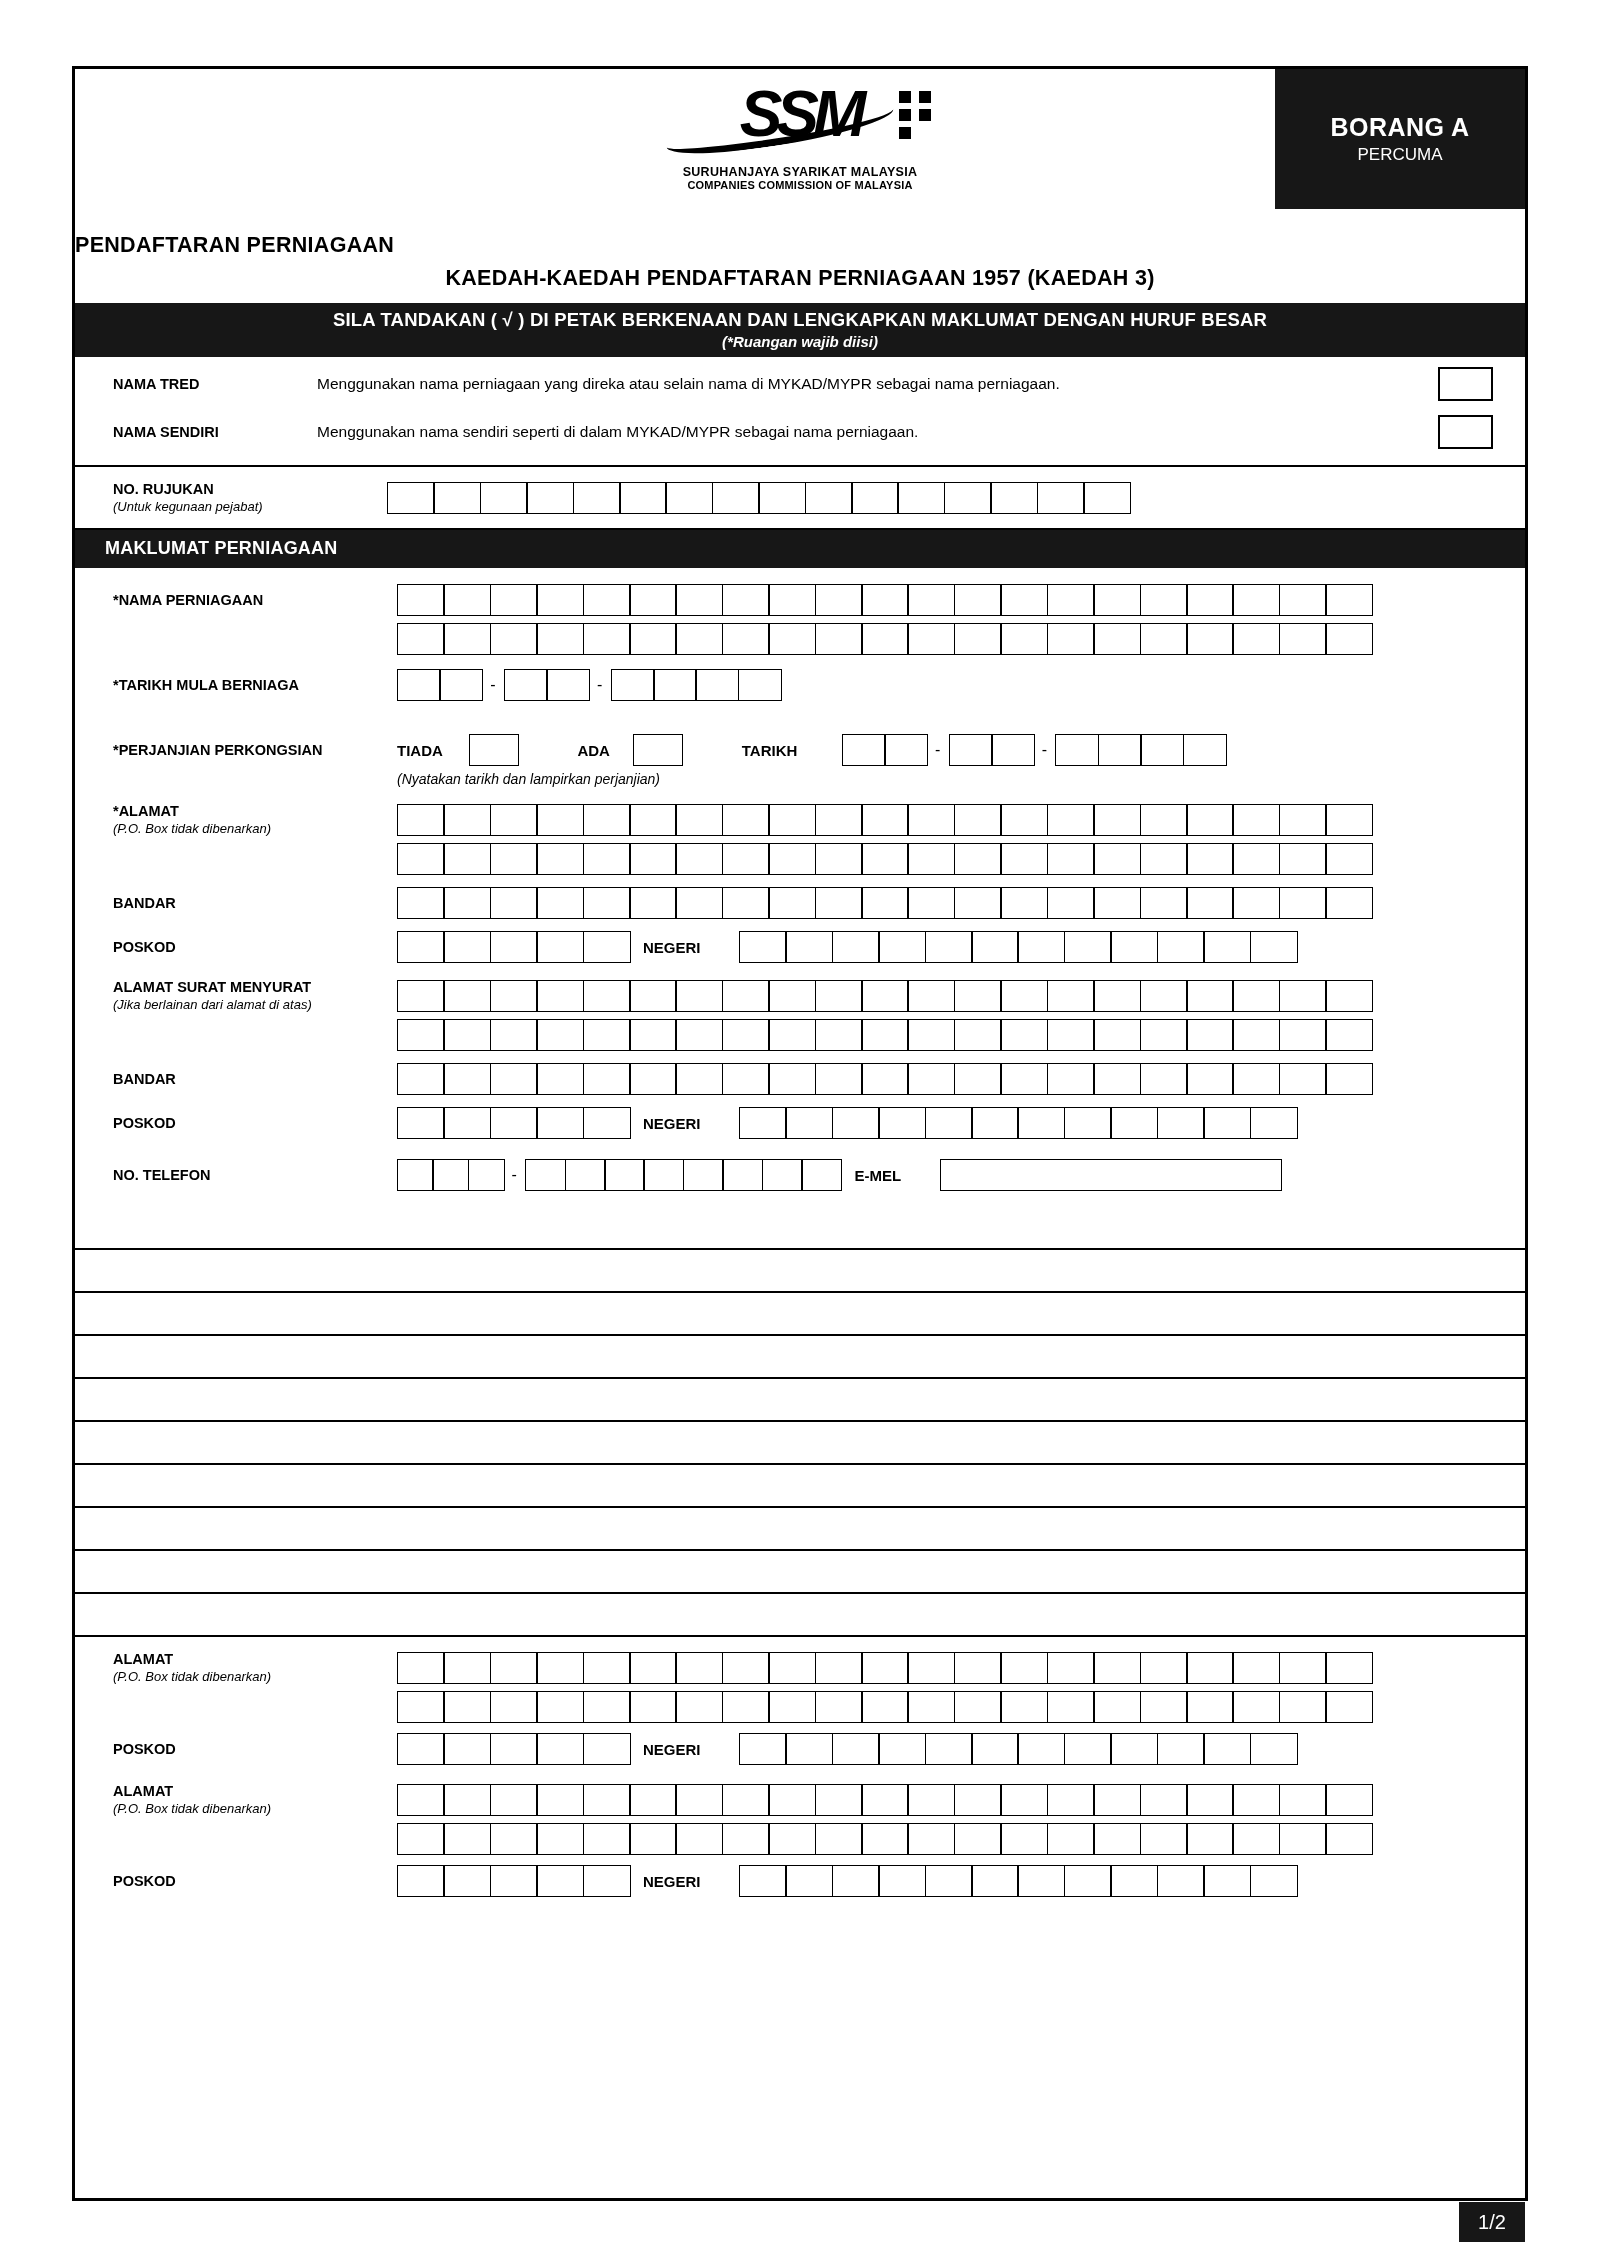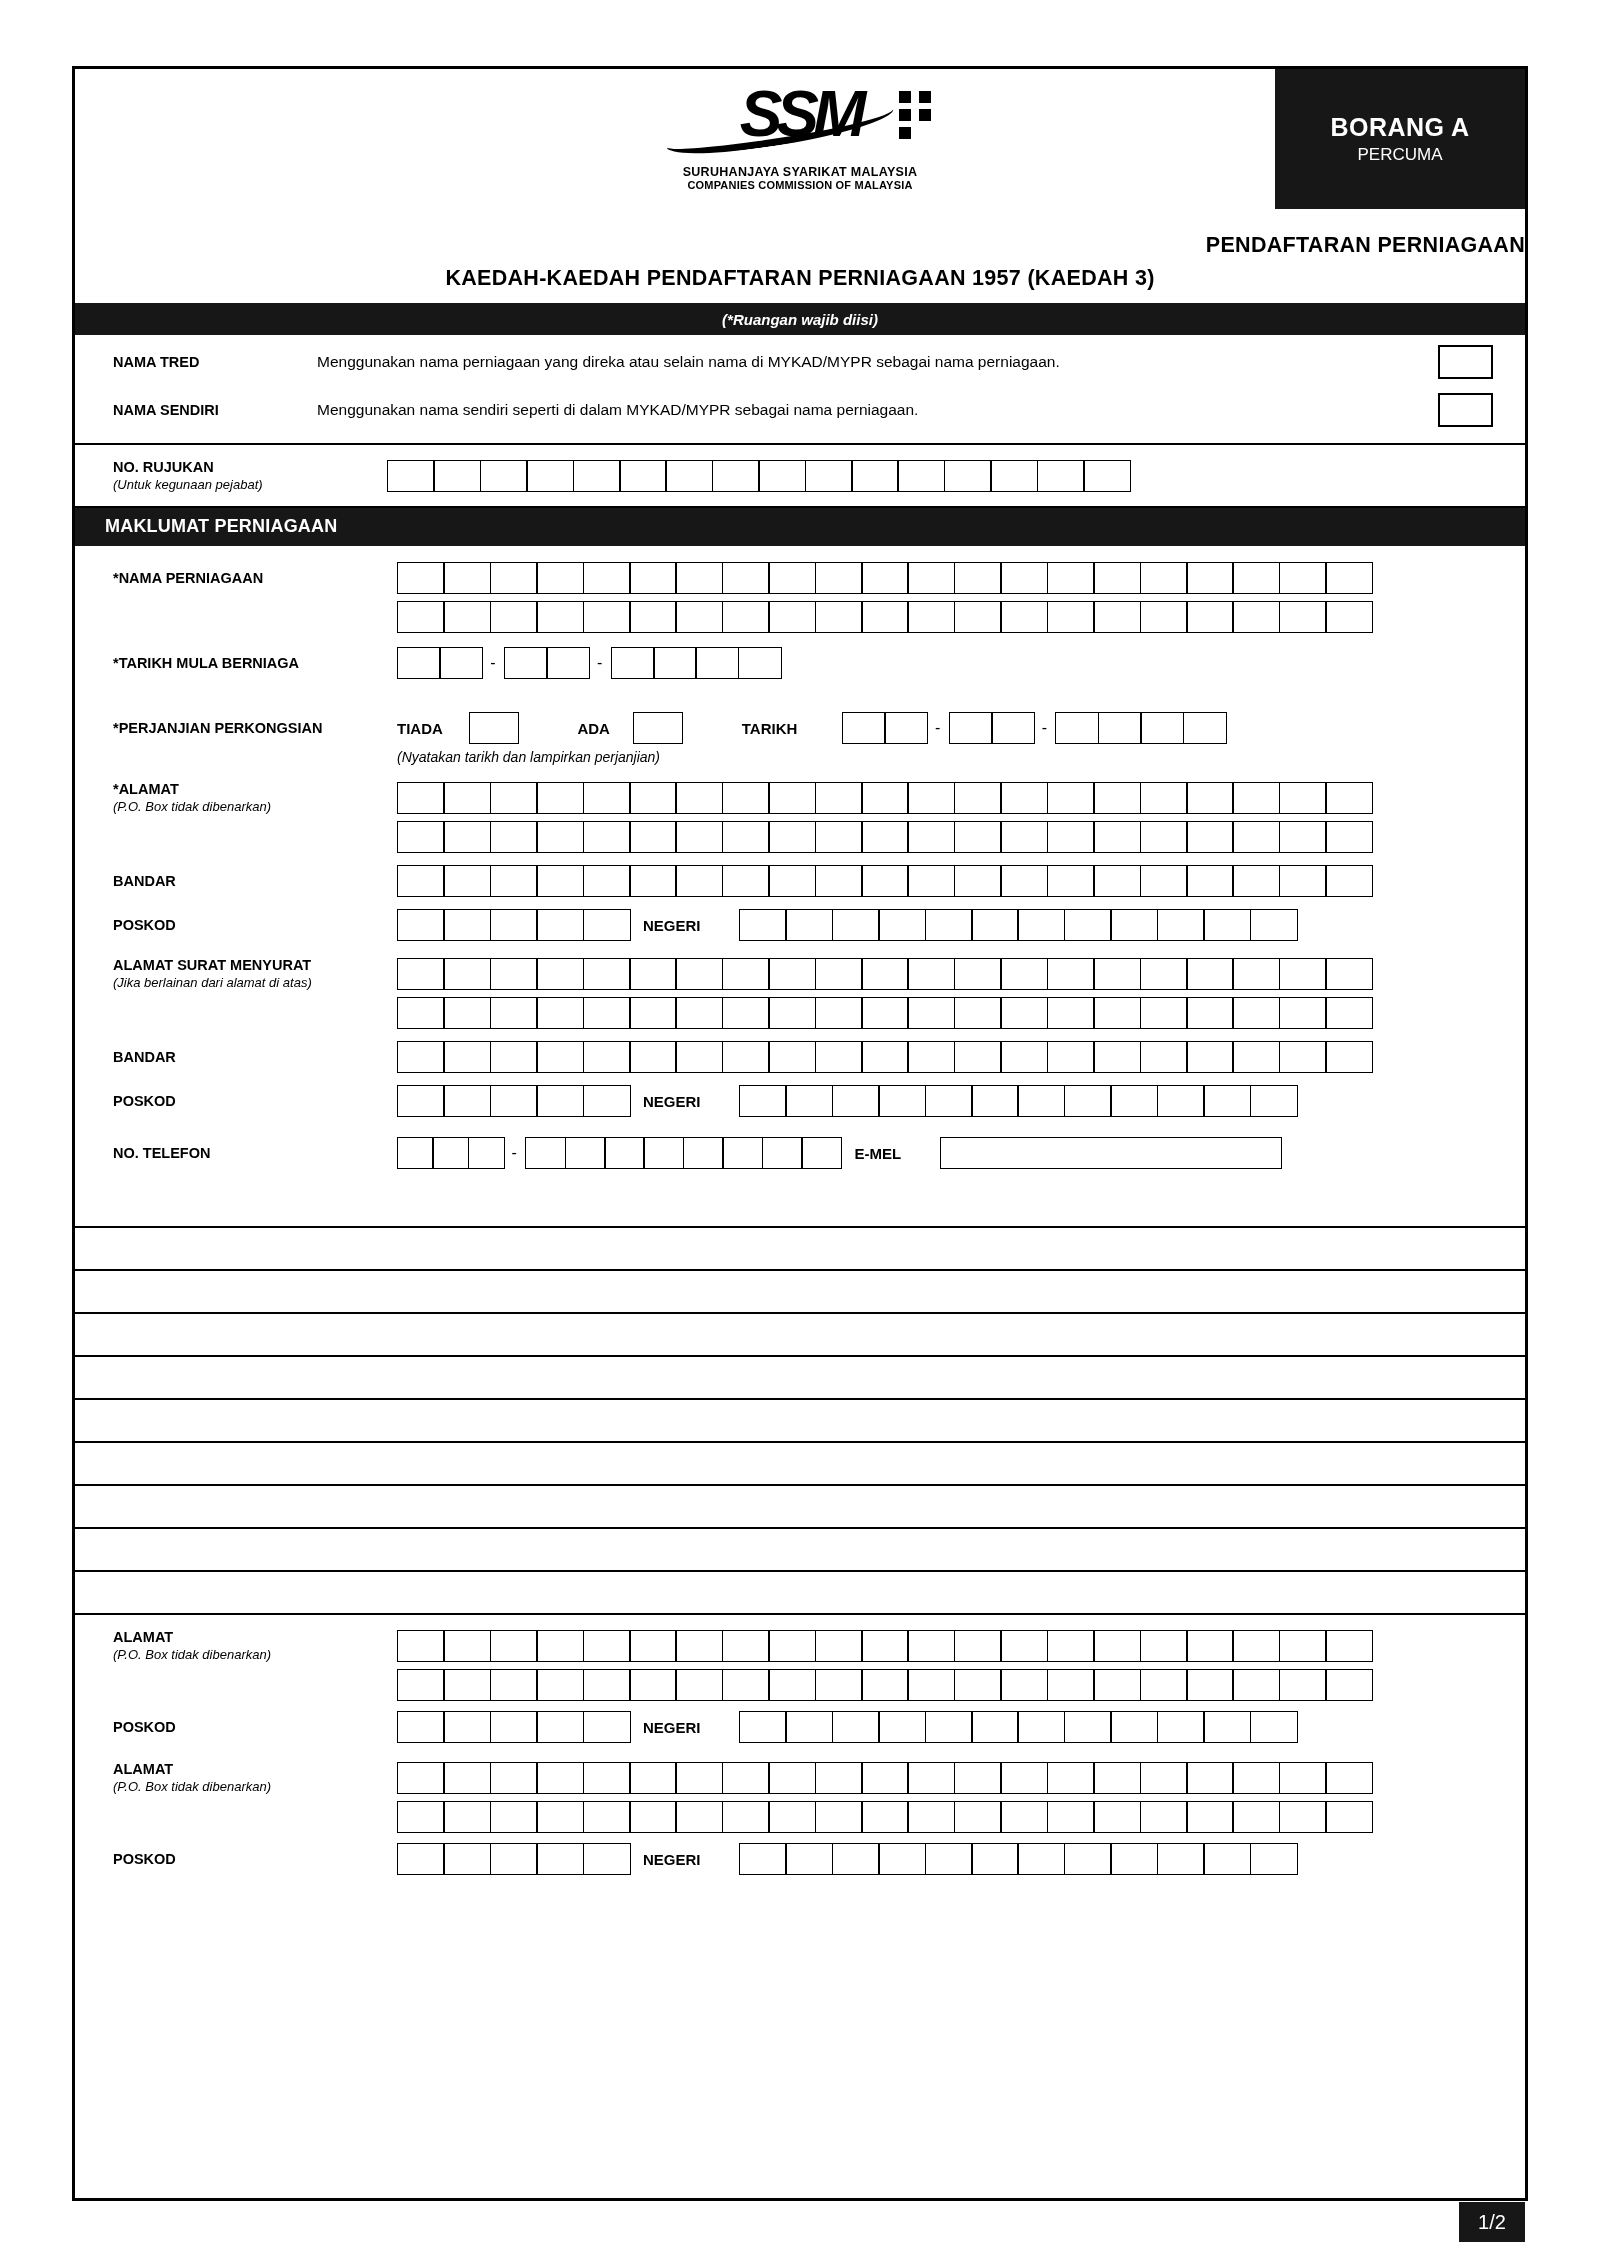--- a/index.html
+++ b/index.html
@@ -98,21 +98,21 @@
     font-weight: bold;
     letter-spacing: 0.5px;
   }
   .borang-box .b2 {
     font-size: 17px;
     margin-top: 3px;
     font-weight: normal;
   }
   
   .title1 {
-    text-align: right;
+    text-align: left;
     font-size: 21.5px;
     font-weight: bold;
     letter-spacing: 0.3px;
     margin-top: 4px;
   }
   .title2 {
     text-align: center;
     font-size: 21.5px;
     font-weight: bold;
     letter-spacing: 0.3px;
@@ -237,20 +237,21 @@
     <div class="borang-box">
       <div class="b1">BORANG A</div>
       <div class="b2">PERCUMA</div>
     </div>
   </div>
 
   <div class="title1">PENDAFTARAN PERNIAGAAN</div>
   <div class="title2">KAEDAH-KAEDAH PENDAFTARAN PERNIAGAAN 1957 (KAEDAH 3)</div>
 
   <div class="blackbar">
+    <div class="l1">SILA TANDAKAN ( √ ) DI PETAK BERKENAAN DAN LENGKAPKAN MAKLUMAT DENGAN HURUF BESAR</div>
     <div class="l2">(*Ruangan wajib diisi)</div>
   </div>
 
   <div class="rowpad">
     <div class="nm-row" style="margin-top:10px">
       <div class="nm-label">NAMA TRED</div>
       <div class="nm-desc">Menggunakan nama perniagaan yang direka atau selain nama di MYKAD/MYPR sebagai nama perniagaan.</div>
       <div class="tickbox"></div>
     </div>
     <div class="nm-row">

